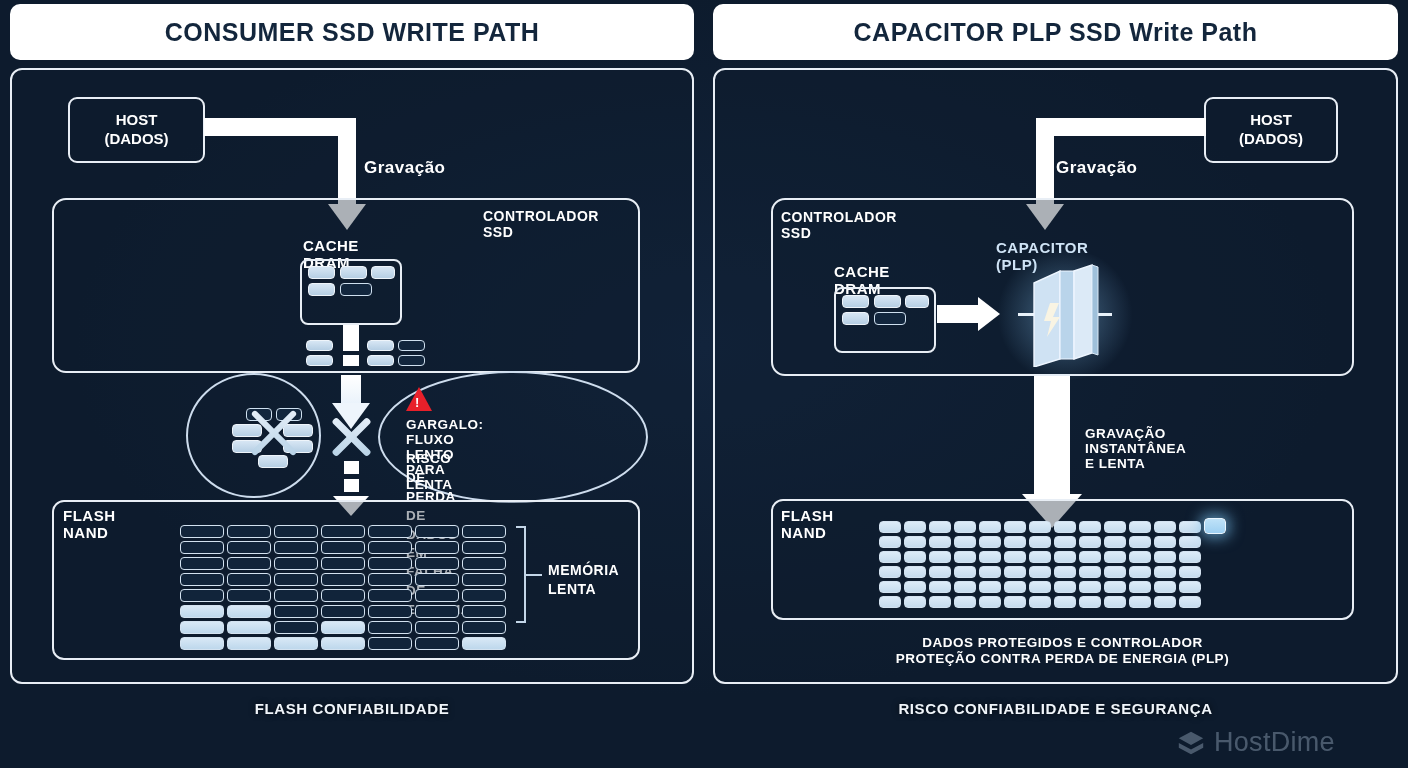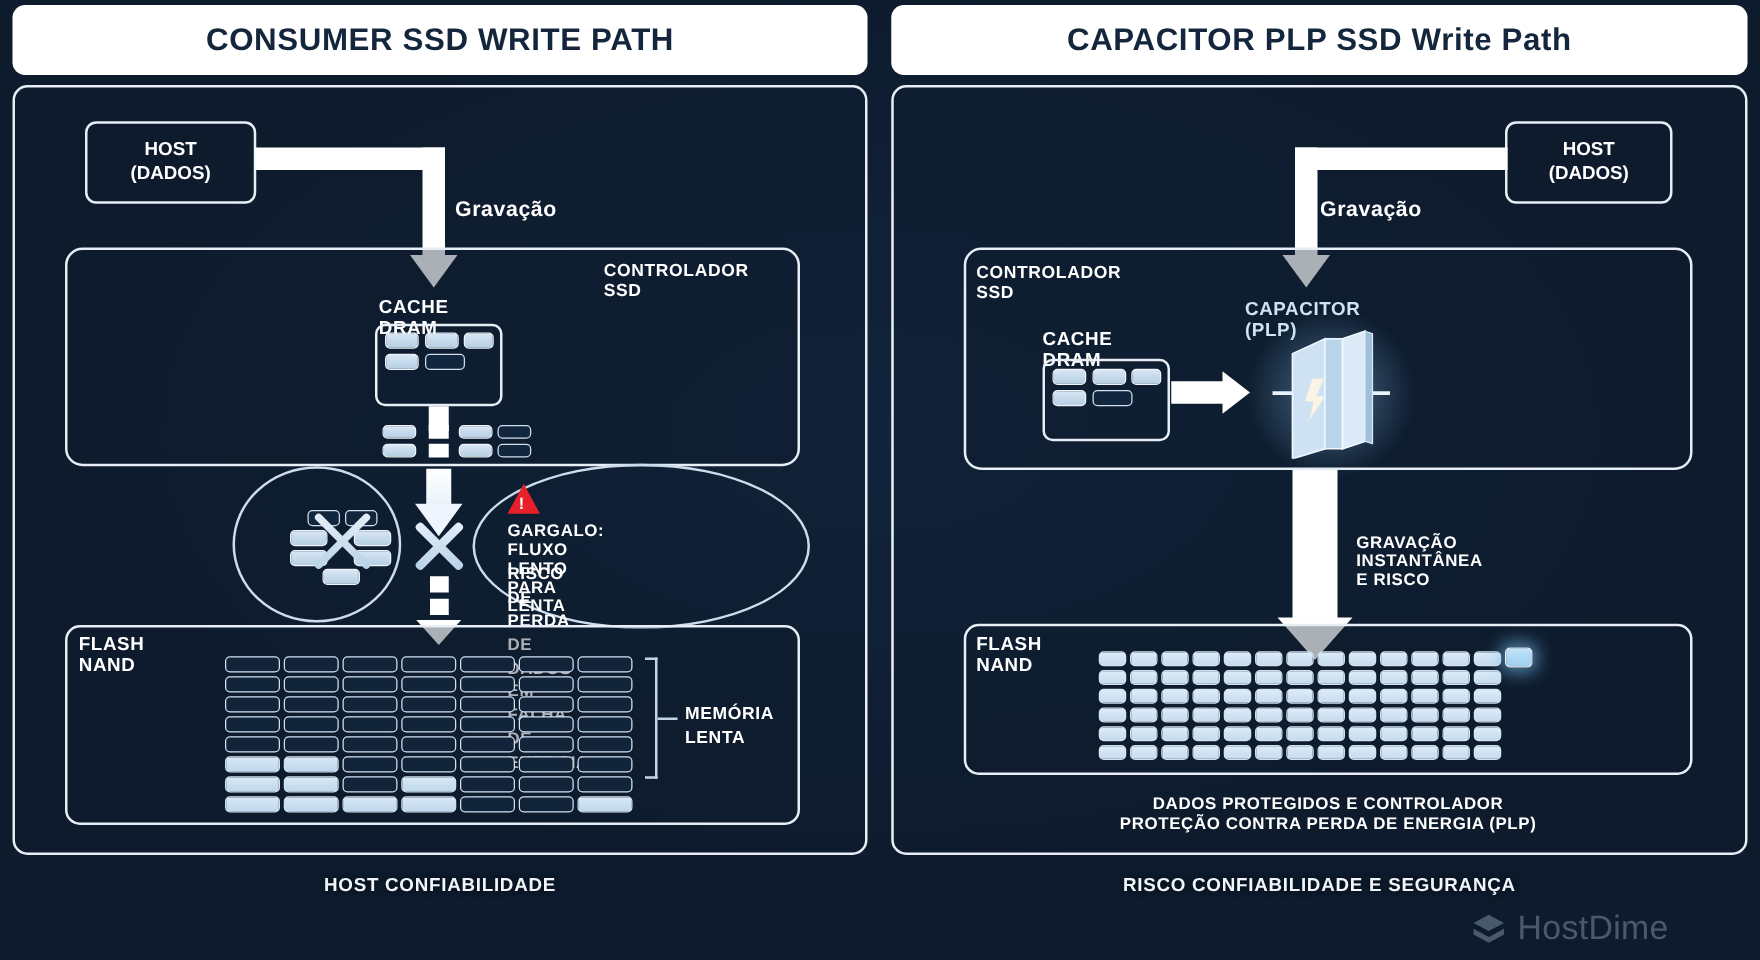--- a/index.html
+++ b/index.html
@@ -308,21 +308,21 @@
         <div class="nand-cell" style="left: 188px; top: 112px; width: 44px; height: 13px;"></div>
         <div class="nand-cell" style="left: 235px; top: 112px; width: 44px; height: 13px;"></div>
         <div class="nand-cell fill" style="left: 282px; top: 112px; width: 44px; height: 13px;"></div>
       </div>
 
     <div class="bracket" style="left:516px; top:526px; width:10px; height:97px;"></div>
     <div class="bracket-tick" style="left:526px; top:574px; width:16px;"></div>
     <div class="lbl" style="left:548px; top:561px; font-size:14px; line-height:1.35;">MEMÓRIA
 LENTA</div>
 
-    <div class="panel-footer" style="left:10px; top:700px; width:684px;">HOST CONFIABILIDADE</div>
+    <div class="panel-footer" style="left:10px; top:700px; width:684px;">FLASH CONFIABILIDADE</div>
   </div>
 
   <div class="panel">
 
     <div class="title-bar" style="left:713px; top:4px; width:685px; height:56px; font-size:25px; font-weight:600;">
       <span>CAPACITOR PLP SSD Write Path</span>
     </div>
 
     <div class="panel-body" style="left:713px; top:68px; width:685px; height:616px;"></div>
 
@@ -358,21 +358,21 @@
     <svg style="position:absolute; left:1026px; top:263px; width:80px; height:104px;" viewBox="0 0 80 104">
       <polygon points="8,20 34,8 34,96 8,104" fill="#cfe2f3" stroke="#eef6ff" stroke-width="1.4"></polygon>
       <polygon points="34,8 48,8 48,96 34,96" fill="#b9d4ea" stroke="#eef6ff" stroke-width="1.2"></polygon>
       <polygon points="48,8 66,2 66,90 48,96" fill="#dceaf7" stroke="#eef6ff" stroke-width="1.4"></polygon>
       <polygon points="66,2 72,4 72,92 66,90" fill="#9fc0da" stroke="#dceaf7" stroke-width="1"></polygon>
       <polygon points="24,40 33,40 27,54 34,54 21,74 25,58 18,58" fill="#fbf4e2" opacity="0.95"></polygon>
     </svg>
 
     <div class="arrow-shape" style="left:1034px; top:376px; width:36px; height:122px;"></div>
     <div class="arrow-head-down" style="left:1022px; top:494px; border-left-width:30px; border-right-width:30px; border-top-width:34px;"></div>
-    <div class="lbl" style="left:1085px; top:426px; font-size:13.5px;">GRAVAÇÃO INSTANTÂNEA E RISCO</div>
+    <div class="lbl" style="left:1085px; top:426px; font-size:13.5px;">GRAVAÇÃO INSTANTÂNEA E LENTA</div>
 
     <div class="panel-body" style="left:771px; top:499px; width:583px; height:121px; border-radius:12px;"></div>
     <div class="lbl" style="left:781px; top:507px; font-size:15px;">FLASH NAND</div>
 
     <div id="right-nand-grid" style="position:absolute; left:879px; top:521px; width:325px; height:92px;">
         <div class="nand-cell glow" style="left: 0px; top: 0px; width: 22px; height: 12px;"></div>
         <div class="nand-cell glow" style="left: 25px; top: 0px; width: 22px; height: 12px;"></div>
         <div class="nand-cell glow" style="left: 50px; top: 0px; width: 22px; height: 12px;"></div>
         <div class="nand-cell glow" style="left: 75px; top: 0px; width: 22px; height: 12px;"></div>
         <div class="nand-cell glow" style="left: 100px; top: 0px; width: 22px; height: 12px;"></div>

